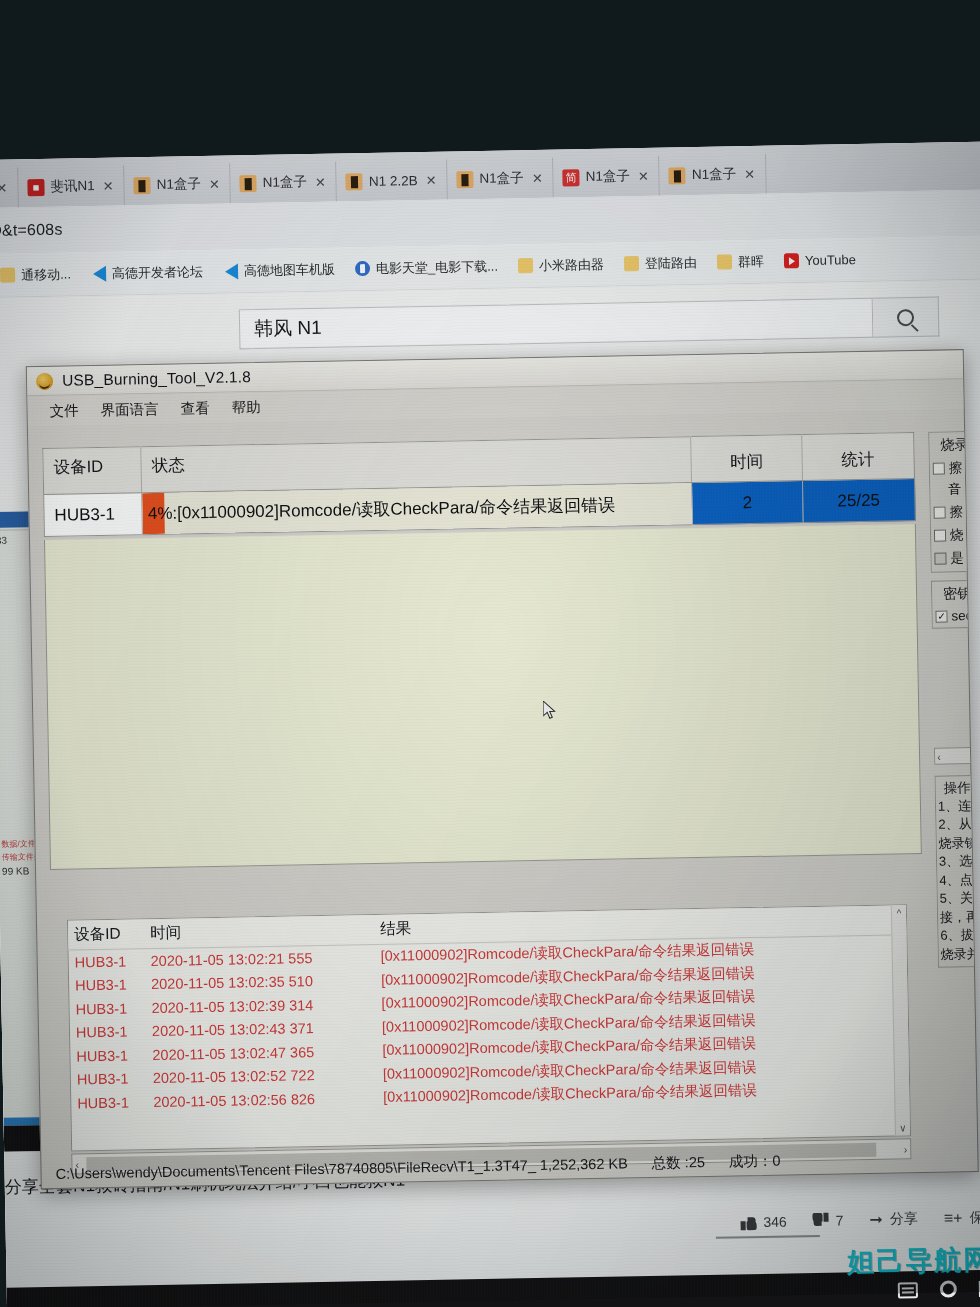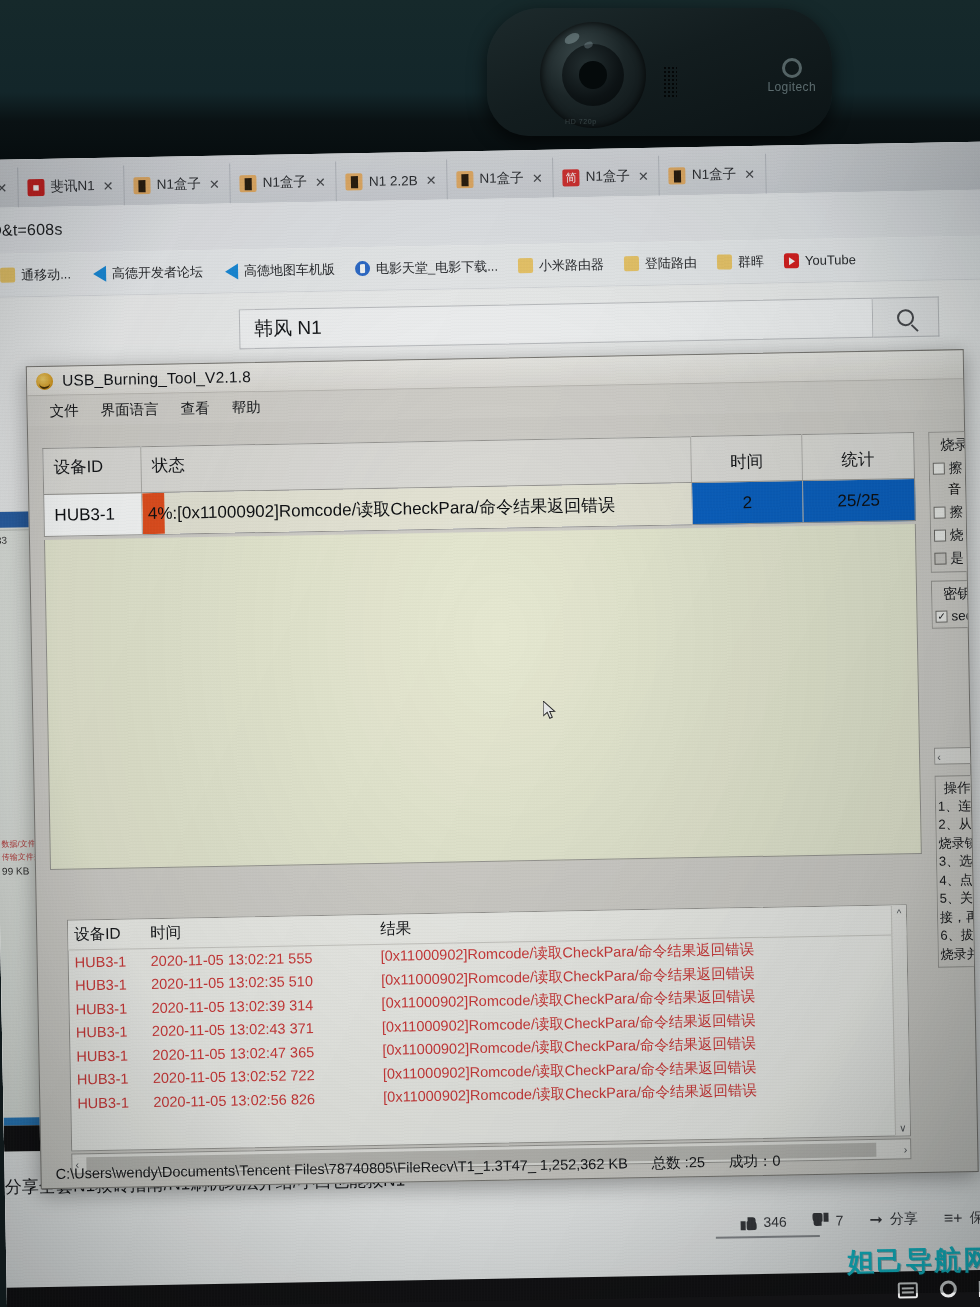--- a/index.html
+++ b/index.html
@@ -413,37 +413,20 @@
     border: 1px solid #9c9a96; background: #d6d3ce; padding: 3px 2px;
   }
   .rp-help-title { font-size: 13.5px; white-space: nowrap; padding-left: 6px; color: #16181b; }
   .rp-help-line { font-size: 13px; white-space: nowrap; color: #16181b; line-height: 1.42; }
 </style>
 </head>
 <body>
 
 <div id="photo">
 
-  <div class="bezel-top">
-    <div class="webcam">
-      <div class="webcam-lens-outer">
-        <div class="webcam-lens-inner">
-          <div class="webcam-lens-core"></div>
-        </div>
-        <div class="webcam-glint"></div>
-        <div class="webcam-glint g2"></div>
-      </div>
-      <div class="webcam-mic"></div>
-      <div class="webcam-hd">HD 720p</div>
-      <div class="webcam-brand">
-        <span class="ring"></span>
-        <span>Logitech</span>
-      </div>
-    </div>
-  </div>
 
   <div id="screen">
 
     <div class="tabstrip">
       <div class="tab first">
         <span class="tab-label"></span>
         <span class="tab-close">✕</span>
       </div>
       <div class="tab">
         <span class="tab-favicon red">■</span>

